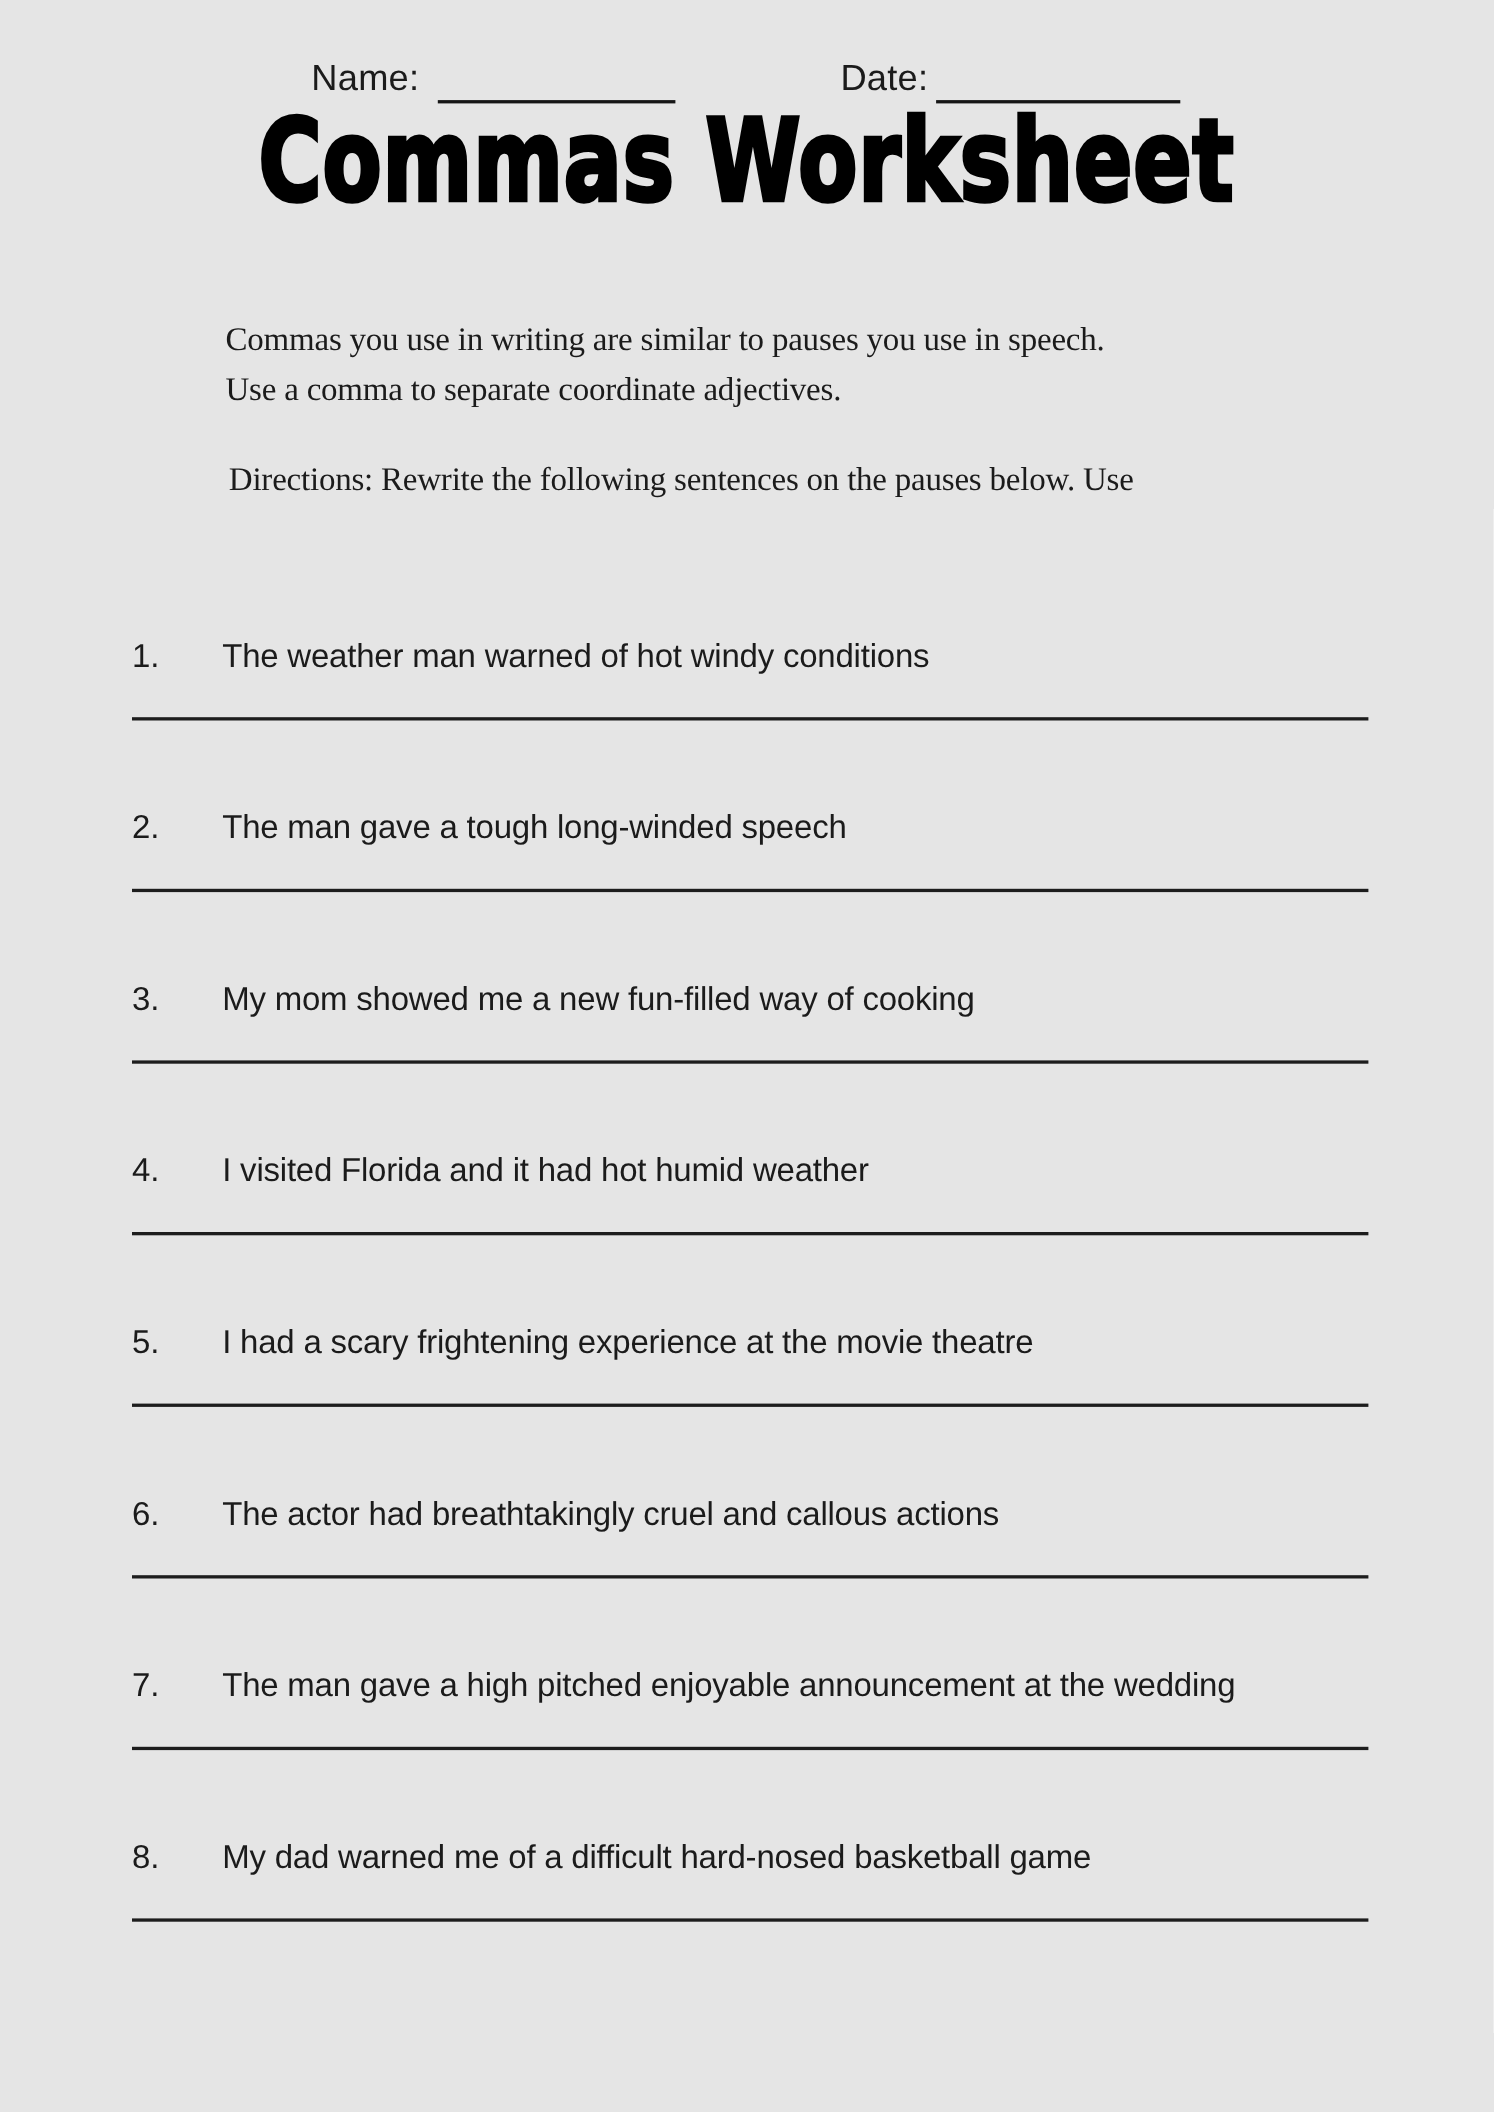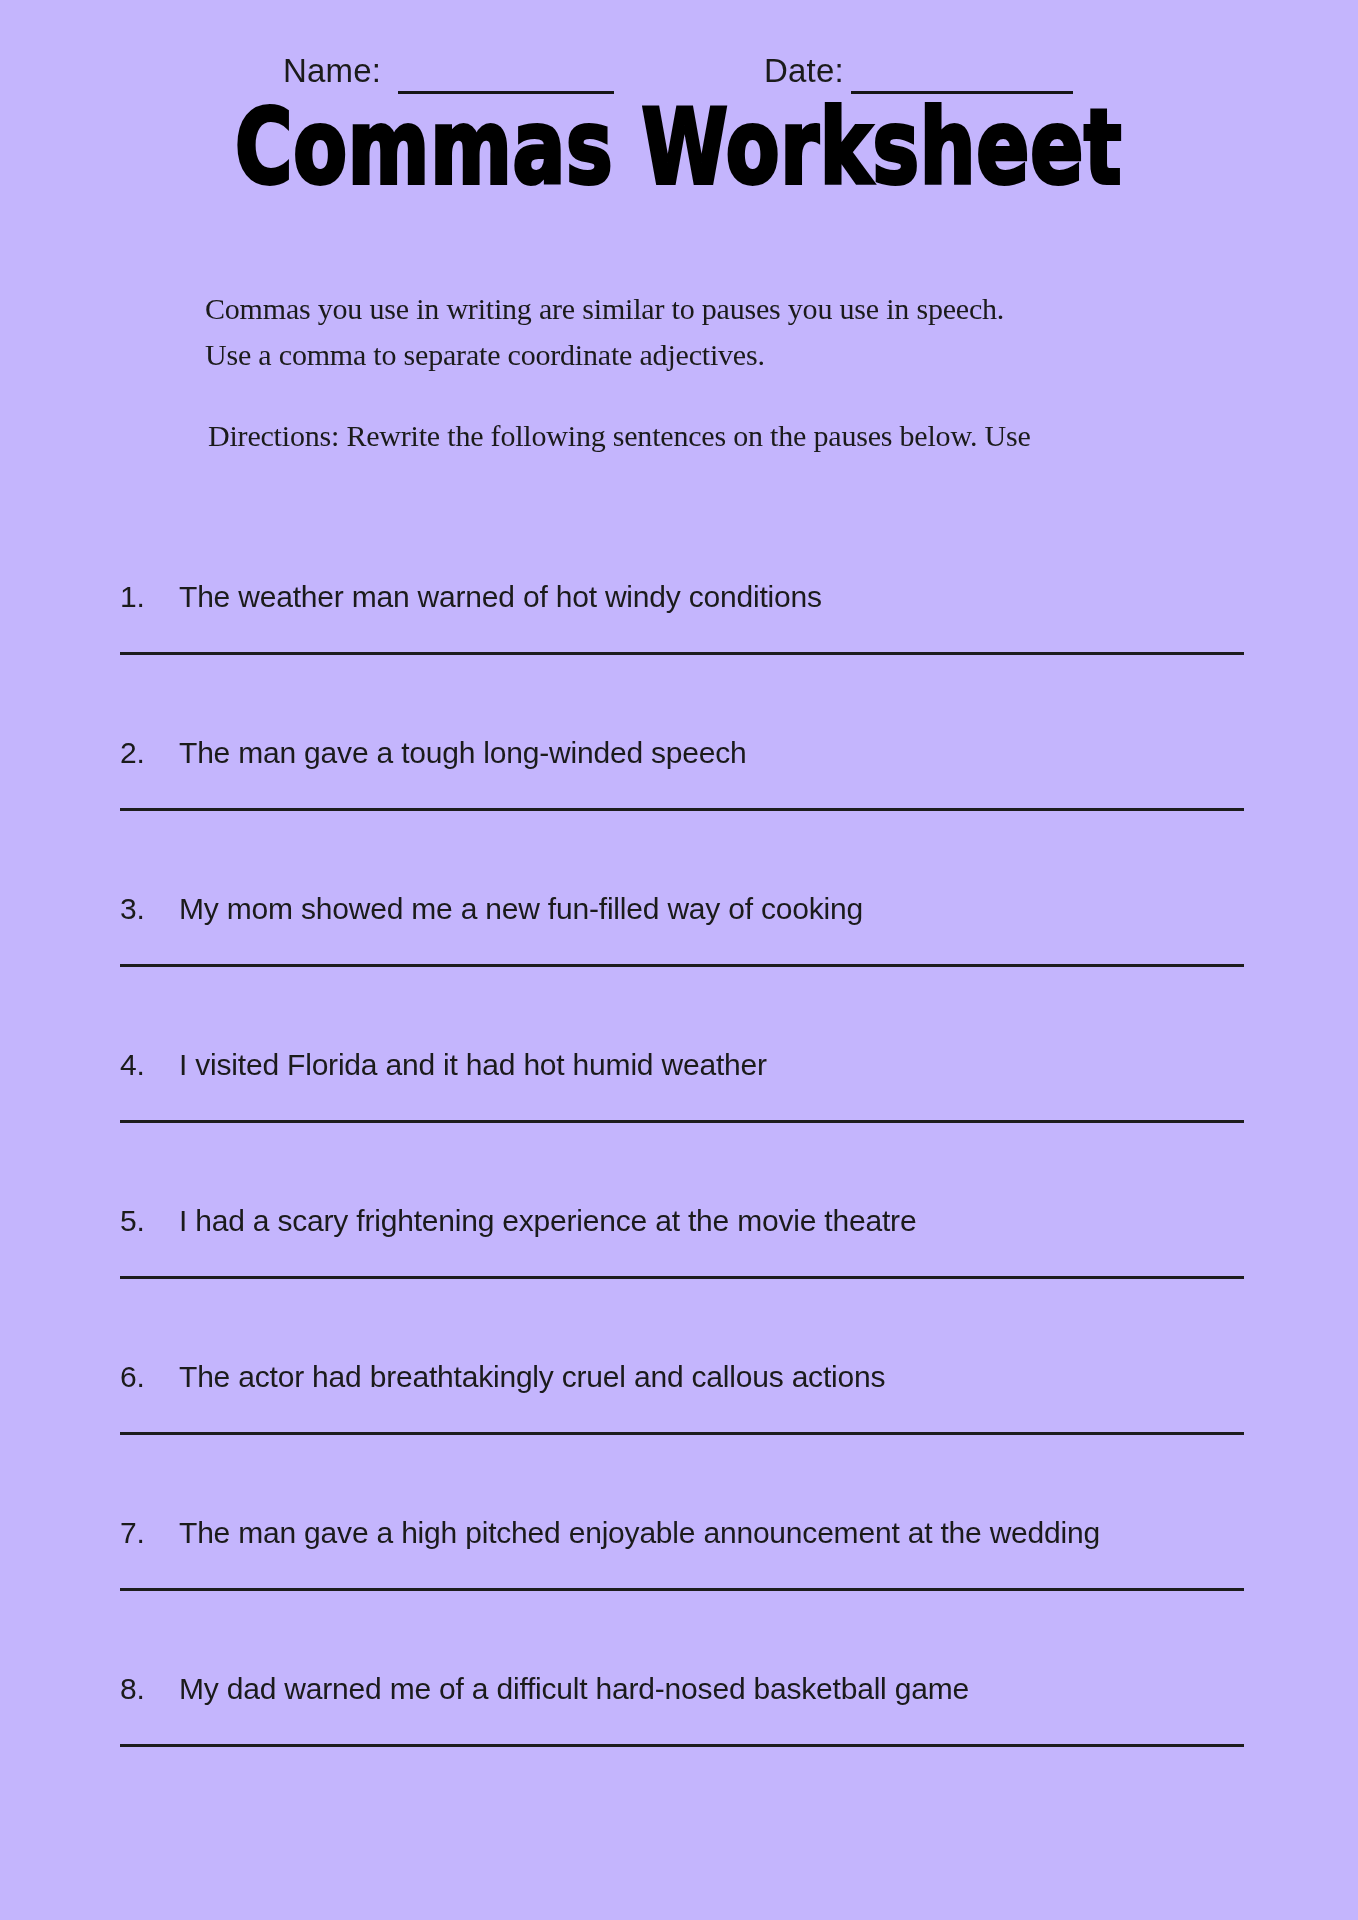--- a/index.html
+++ b/index.html
@@ -8,21 +8,21 @@
     width: 1358px;
     height: 1920px;
     position: relative;
     font-family: "Liberation Sans", sans-serif;
     color: #1b1b1b;
     overflow: hidden;
   }
   .page {
     position: absolute;
     inset: 0;
-    background: #c4b5fd;
+    background: #e5e5e5;
   }
 
   
   .hdr-label {
     position: absolute;
     top: 52px;
     font-size: 33px;
     line-height: 38px;
     letter-spacing: 0.2px;
     white-space: nowrap;
@@ -86,20 +86,21 @@
     line-height: 38px;
     letter-spacing: -0.2px;
   }
   .num {
     width: 59px;
     flex: 0 0 59px;
   }
   .sentence {
     flex: 1 1 auto;
     white-space: nowrap;
+    margin-left: 23px;
   }
   .answer-line {
     margin-top: 36px;
     height: 0;
     border-bottom: 3px solid #1d1d1d;
     width: 100%;
   }
 </style>
 </head>
 <body>

